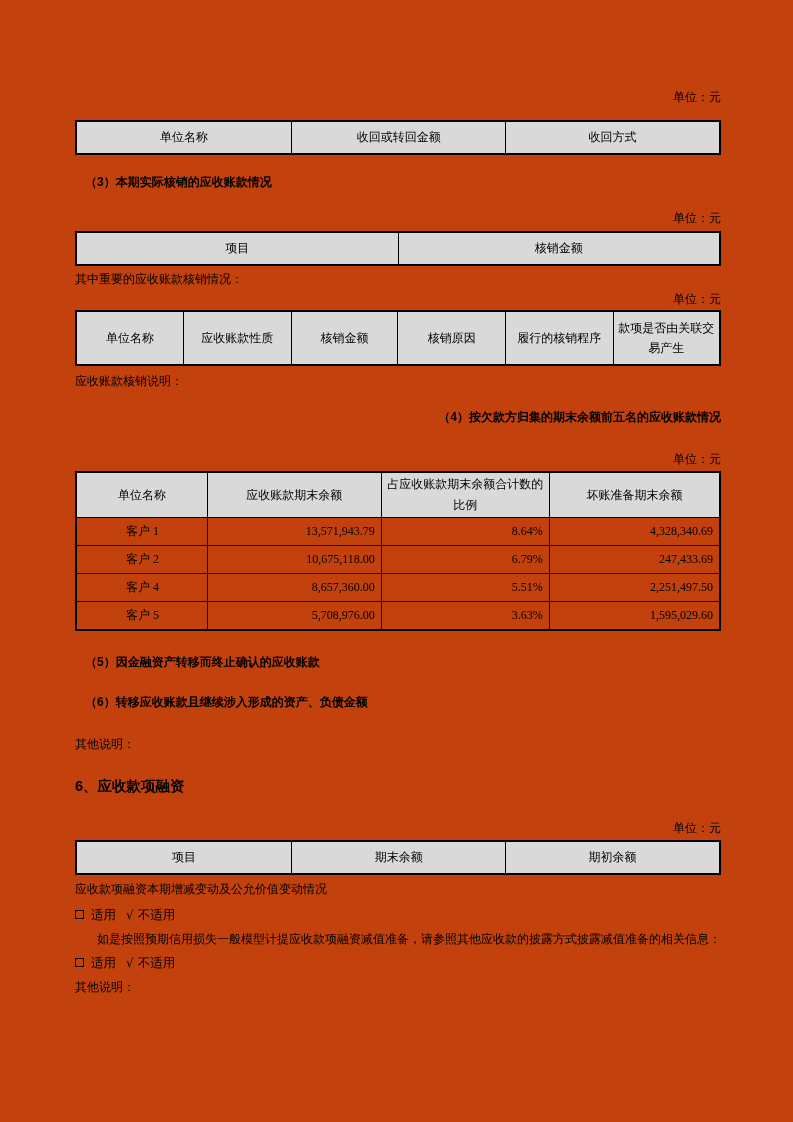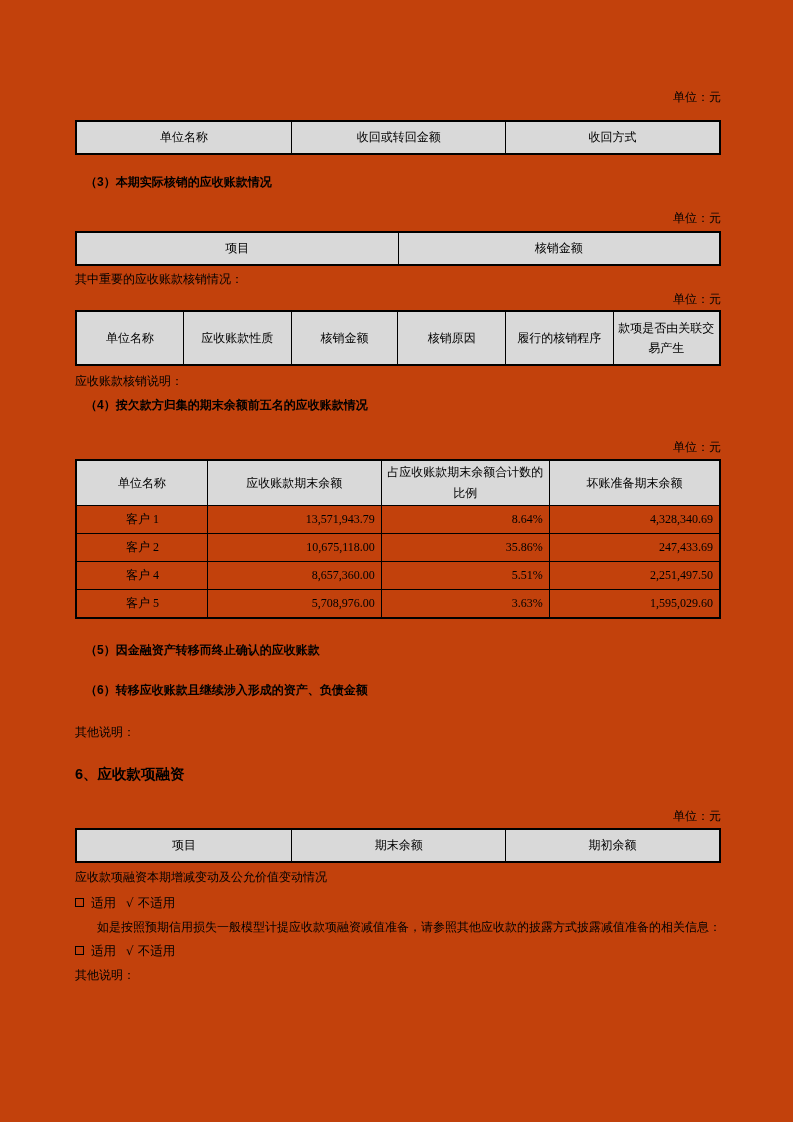--- a/index.html
+++ b/index.html
@@ -58,21 +58,21 @@
   .t-e { margin-top: 5px; }
   .t-e th { height: 31px; }
   .heading {
     font-family: "Liberation Sans", "DejaVu Sans", sans-serif;
     font-weight: bold;
     font-size: 12px;
     line-height: 18px;
     margin: 0 0 0 10px;
   }
   .h-s3 { margin-top: 18px; }
-  .h-s4 { margin-top: 8px; }
+  .h-s4 { margin-top: 20px; text-align: right; }
   .h-s5 { margin-top: 22px; }
   .h-s6 { margin-top: 22px; }
   .h-item6 {
     font-family: "Liberation Sans", "DejaVu Sans", sans-serif;
     font-weight: bold;
     font-size: 14.5px;
     line-height: 18px;
     margin: 26px 0 0 0;
   }
   .body-text {
@@ -192,21 +192,21 @@
     </tr>
     <tr>
       <td class="name">客户 1</td>
       <td class="num">13,571,943.79</td>
       <td class="num">8.64%</td>
       <td class="num">4,328,340.69</td>
     </tr>
     <tr>
       <td class="name">客户 2</td>
       <td class="num">10,675,118.00</td>
-      <td class="num">35.86%</td>
+      <td class="num">6.79%</td>
       <td class="num">247,433.69</td>
     </tr>
     <tr>
       <td class="name">客户 4</td>
       <td class="num">8,657,360.00</td>
       <td class="num">5.51%</td>
       <td class="num">2,251,497.50</td>
     </tr>
     <tr>
       <td class="name">客户 5</td>

